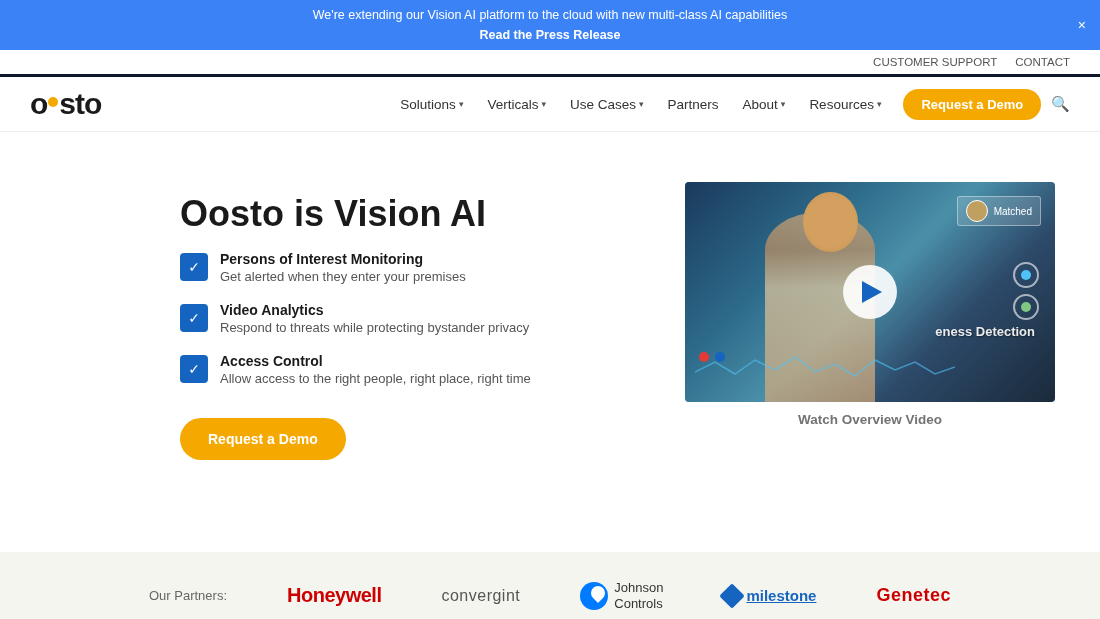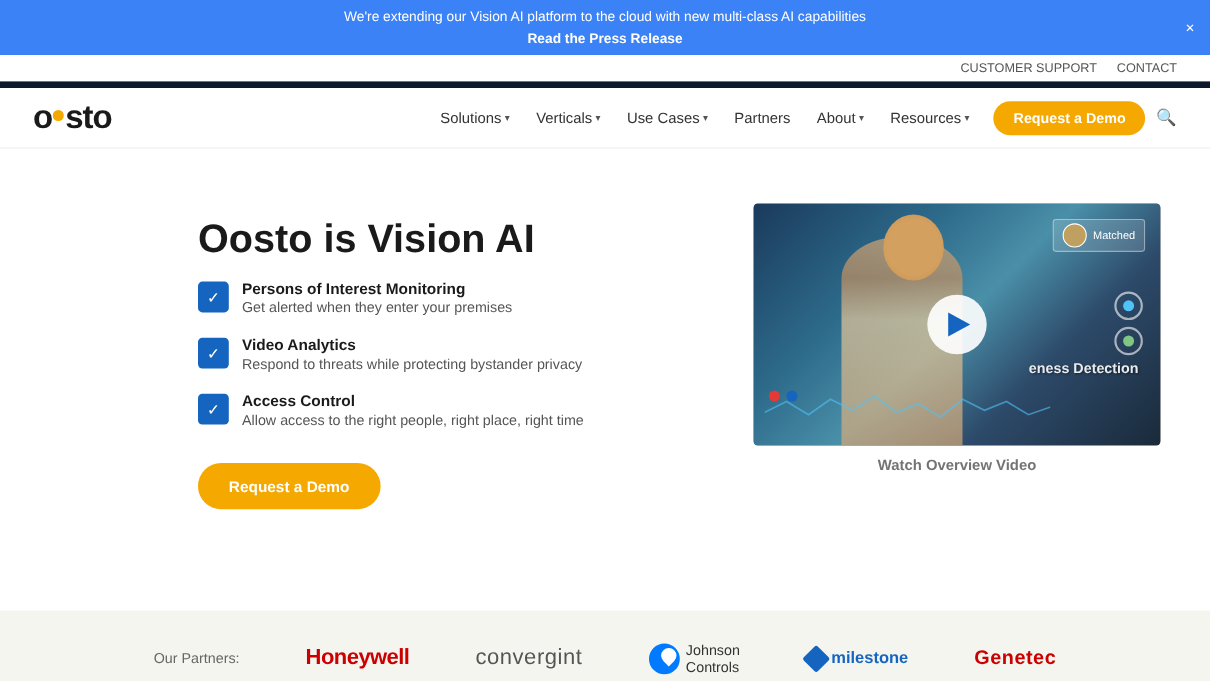--- a/index.html
+++ b/index.html
@@ -31,21 +31,21 @@
     }
 
     
     .secondary-nav {
       display: flex;
       justify-content: flex-end;
       padding: 6px 30px;
       gap: 18px;
       font-size: 11.5px;
       color: #555;
-      border-bottom: 6px solid #0f172a;
+      border-bottom: 3px solid #0f172a;
     }
     .secondary-nav span { cursor: pointer; }
 
     
     .main-nav {
       display: flex;
       align-items: center;
       padding: 10px 30px;
       border-bottom: 1px solid #eee;
       gap: 0;
@@ -176,21 +176,21 @@
       display: flex;
       flex-direction: column;
       align-items: center;
     }
     .video-container {
       width: 370px;
       height: 220px;
       border-radius: 4px;
       overflow: hidden;
       position: relative;
-      background: #737373;
+      background: #7dd3fc;
       cursor: pointer;
     }
     .video-bg {
       width: 100%;
       height: 100%;
       background: linear-gradient(135deg, #1a3a5c 0%, #2d6a8a 30%, #4a8fa8 50%, #2d4a6a 70%, #1a2a3a 100%);
       position: relative;
       display: flex;
       align-items: center;
       justify-content: center;
@@ -342,21 +342,21 @@
       align-items: center;
       justify-content: center;
     }
     .partner-honeywell {
       font-size: 20px;
       font-weight: 900;
       color: #cc0000;
       letter-spacing: -0.5px;
     }
     .partner-convergint {
-      font-size: 20px;
+      font-size: 16px;
       color: #555;
       letter-spacing: 0.5px;
     }
     .partner-johnson {
       display: flex;
       align-items: center;
       gap: 6px;
       font-size: 13px;
       color: #333;
       line-height: 1.2;
@@ -380,20 +380,21 @@
       border-radius: 50% 50% 0 50%;
       transform: rotate(45deg);
     }
     .partner-milestone {
       display: flex;
       align-items: center;
       gap: 5px;
       font-size: 15px;
       color: #1565c0;
       font-weight: 600;
+      text-decoration: underline;
     }
     .milestone-diamond {
       width: 18px;
       height: 18px;
       background: #1565c0;
       transform: rotate(45deg);
       border-radius: 2px;
     }
     .partner-genetec {
       font-size: 18px;

